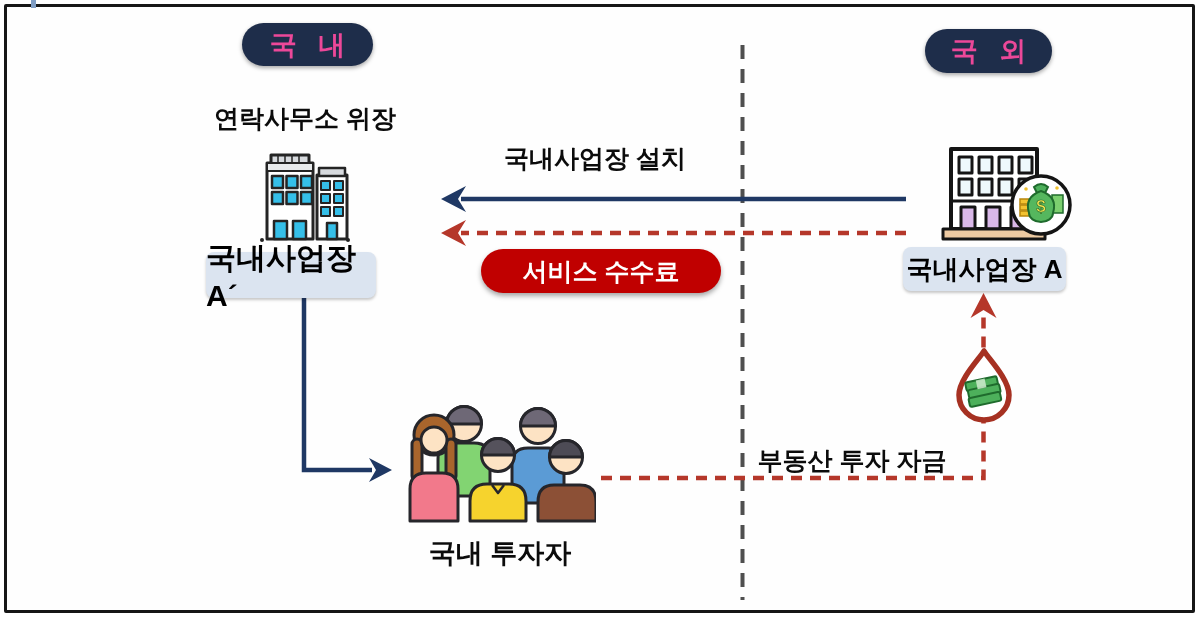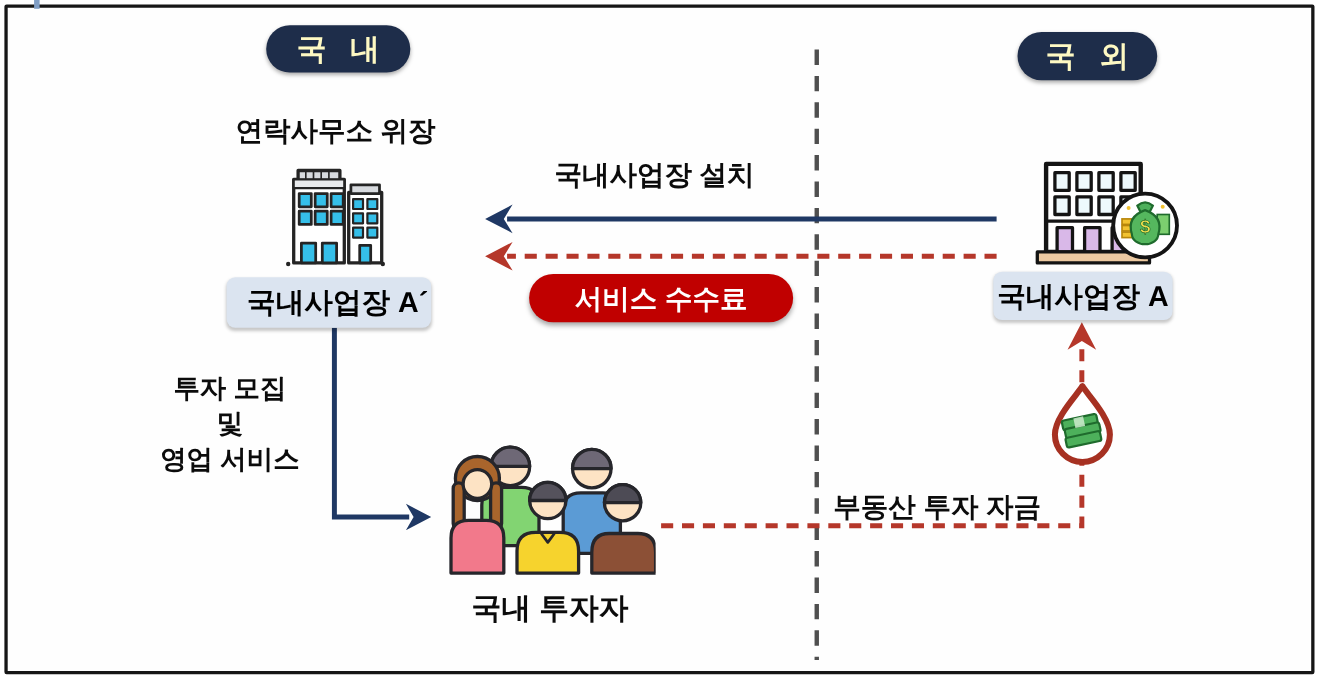--- a/index.html
+++ b/index.html
@@ -8,40 +8,40 @@
     font-family:"Liberation Sans","DejaVu Sans",sans-serif; overflow:hidden;
     color:#111;
   }
   .frame {
     position:absolute; left:4px; top:4px; width:1185px; height:603px;
     border:3px solid #161616; background:#fefefe; border-radius:2px;
   }
   .tick { position:absolute; left:31px; top:0; width:5px; height:8px; background:#7f9dc4; }
 
   .pill {
-    position:absolute; background:var(--pill-bg,#1e2d4a); color:#fef9c3; font-weight:700;
+    position:absolute; background:var(--pill-bg,#1e2d4a); color:#ec4899; font-weight:700;
     display:flex; align-items:center; justify-content:center; border-radius:24px;
     box-shadow:0 2px 4px rgba(0,0,0,.35); letter-spacing:7px; text-indent:7px;
   }
   #pill-domestic { left:242px; top:23px; width:131px; height:43px; font-size:27px; }
   #pill-overseas { left:925px; top:29px; width:127px; height:44px; font-size:27px; }
 
   .caption { position:absolute; color:#0b0b0b; font-weight:700; text-align:center; }
   #liaison-caption  { left:188px; top:102px; width:234px; font-size:25px; }
   #establish-label  { left:455px; top:142px; width:280px; font-size:25px; }
   #funds-label      { left:752px; top:424px; width:200px; font-size:25px;margin-top:20px; }
   #investors-label  { left:408px; top:535px; width:184px; font-size:27px; }
   #recruit-text     { left:113px; top:338px; width:192px; font-size:24px; line-height:32px; }
 
   .entity-label {
     position:absolute; background:var(--label-bg,#dbe4f0); border-radius:8px;
     display:flex; align-items:center; justify-content:center; font-weight:700; color:#000;
     box-shadow:0 2px 3px rgba(0,0,0,.22);
   }
-  #domestic-entity { left:206px; top:252px; width:170px; height:46px; font-size:26px;padding-left:16px; }
+  #domestic-entity { left:206px; top:252px; width:170px; height:46px; font-size:30px; }
   #foreign-entity  { left:903px; top:247px; width:163px; height:44px; font-size:26px; }
 
   .badge {
     position:absolute; left:481px; top:249px; width:240px; height:44px;
     background:var(--badge-red,#c00000); border-radius:22px; color:#fff; font-weight:700;
     font-size:25px; display:flex; align-items:center; justify-content:center;
     box-shadow:0 3px 5px rgba(0,0,0,.35);
   }
 
   .icon-abs { position:absolute; }
@@ -85,25 +85,20 @@
     </g>
   </svg>
 
   <div id="pill-domestic" class="pill">국 내</div>
   <div id="pill-overseas" class="pill">국 외</div>
 
   <div id="establish-label" class="caption">국내사업장 설치</div>
   <div id="liaison-caption" class="caption">연락사무소 위장</div>
   <div id="funds-label" class="caption">부동산 투자 자금</div>
   <div id="investors-label" class="caption">국내 투자자</div>
-  <div id="recruit-text" class="caption">
-    <div>투자 모집</div>
-    <div>및</div>
-    <div>영업 서비스</div>
-  </div>
 
   <div class="badge">서비스 수수료</div>
 
   <div id="domestic-entity" class="entity-label">국내사업장 A´</div>
   <div id="foreign-entity" class="entity-label">국내사업장 A</div>
 
   <svg class="icon-abs" style="left:255px; top:147px;" width="100" height="100" viewBox="0 0 100 100">
     <g stroke="#242424" stroke-linejoin="round">
       <circle cx="7" cy="93" r="2" fill="#242424" stroke="none"></circle>
       <circle cx="93" cy="93" r="2" fill="#242424" stroke="none"></circle>

